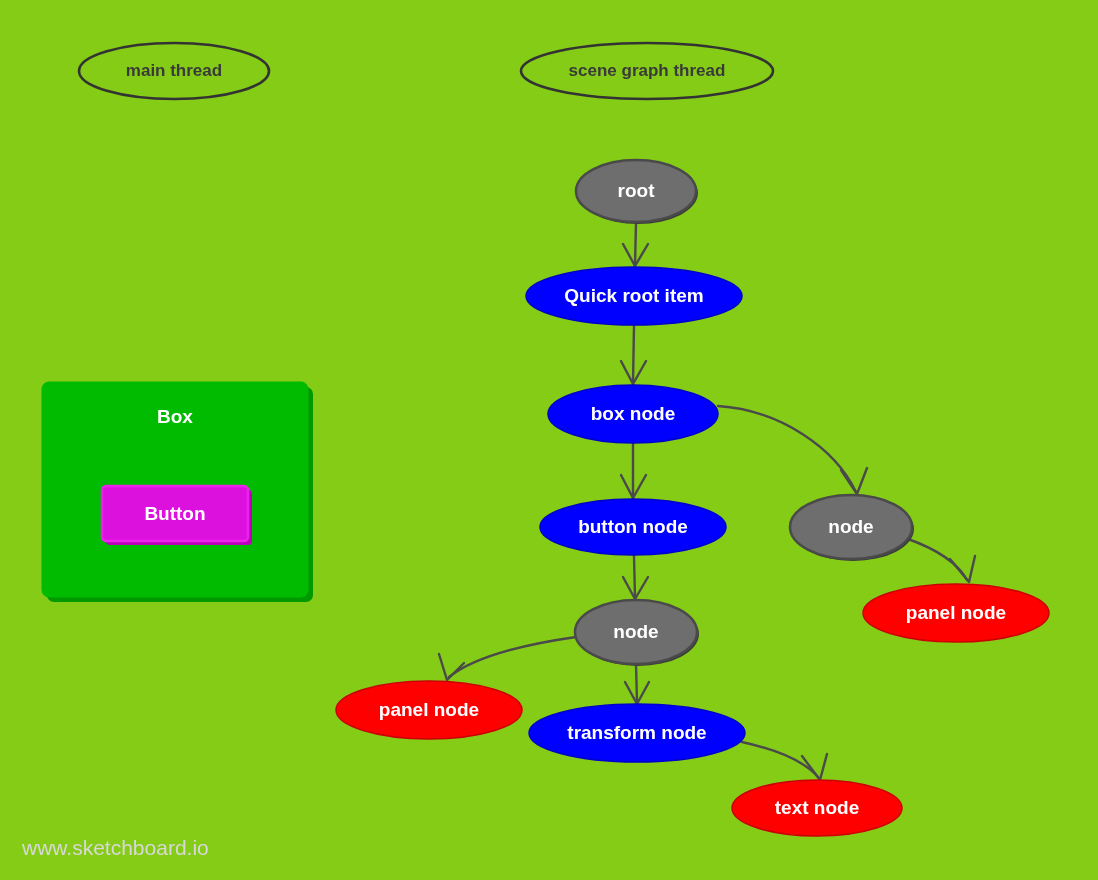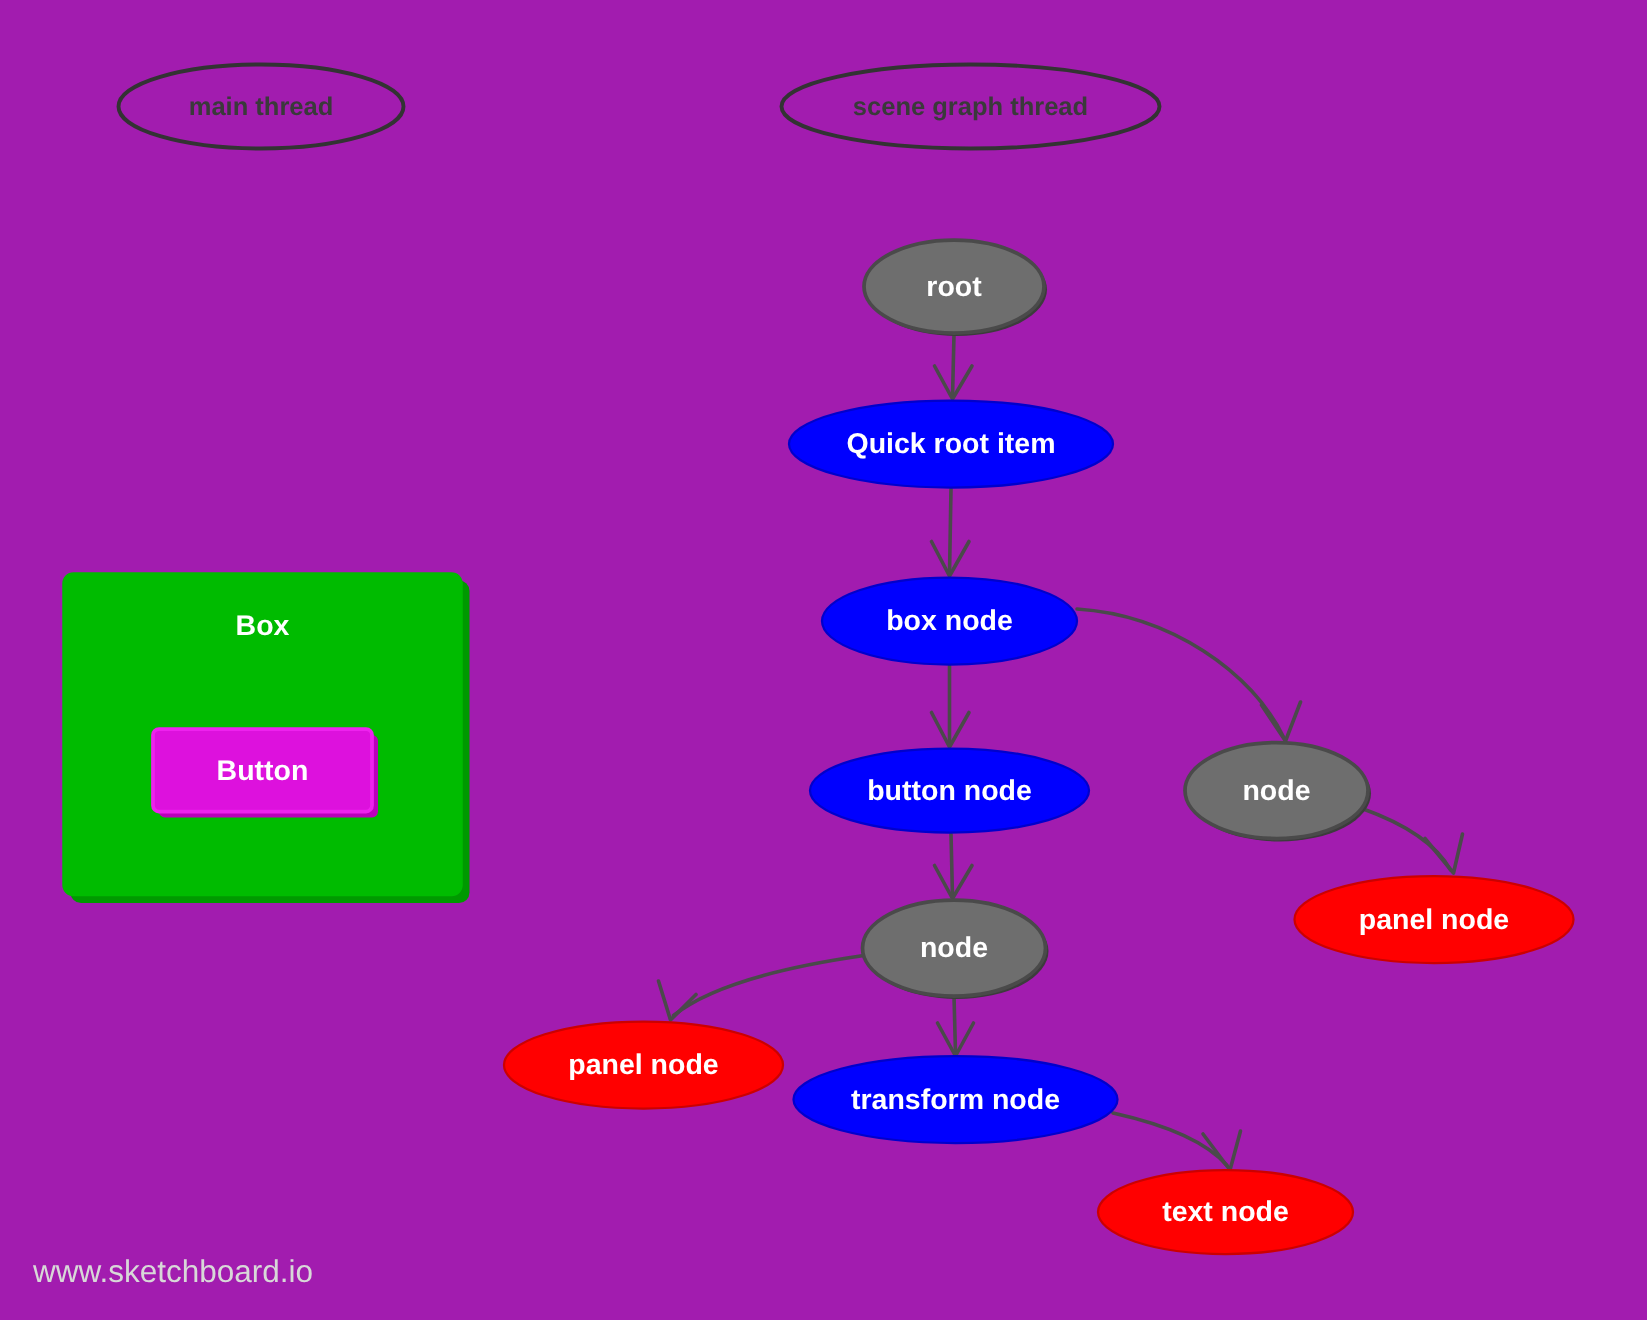--- a/index.html
+++ b/index.html
@@ -8,21 +8,21 @@
     padding: 0;
     background: #000000;
   }
   body {
     font-family: "Liberation Sans", sans-serif;
   }
   #canvas {
     position: relative;
     width: 1098px;
     height: 880px;
-    background: #a21caf;
+    background: #84cc16;
     overflow: hidden;
   }
   #diagram-svg {
     position: absolute;
     top: 0;
     left: 0;
     width: 1098px;
     height: 880px;
   }
   .node-label {

